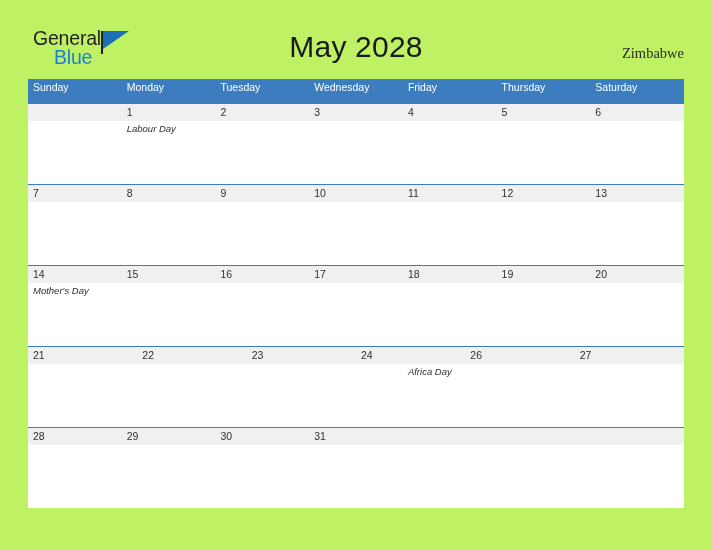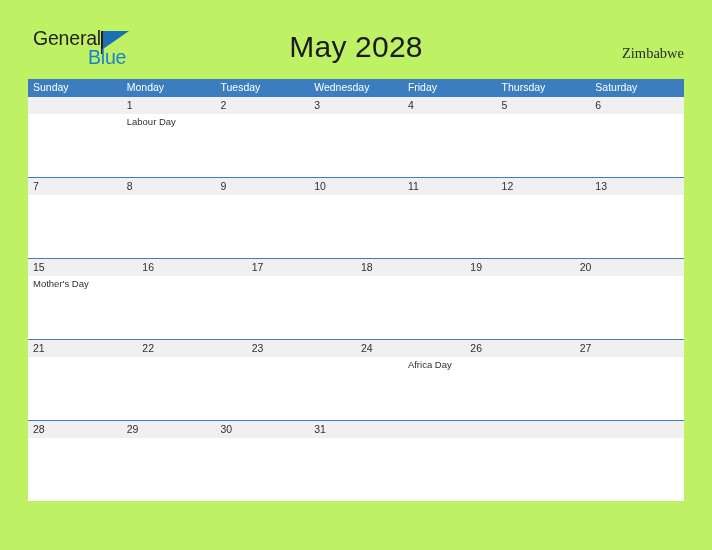--- a/index.html
+++ b/index.html
@@ -52,21 +52,20 @@
   }
   .logo-row2 {
     position: absolute;
     left: 21px;
     top: 19px;
     font-size: 19.5px;
     letter-spacing: -0.2px;
     color: #1b7fd4;
     font-family: "Liberation Sans", sans-serif;
     white-space: nowrap;
-    margin-left: 34px;
   }
   .logo-flag {
     position: absolute;
     left: 70px;
     top: 2px;
     width: 0;
     height: 0;
     border-left: 26px solid #1b6fb5;
     border-bottom: 18px solid transparent;
   }
@@ -106,21 +105,21 @@
   .calendar {
     position: absolute;
     left: 28px;
     top: 79px;
     width: 656px;
   }
 
   .weekday-row {
     display: flex;
     width: 656px;
-    height: 17px;
+    height: 24px;
     background: #3c7dbf;
   }
   .weekday-cell {
     flex: 1 1 0;
     height: 17px;
     line-height: 17px;
     padding-left: 5px;
     font-size: 10.5px;
     color: #ffffff;
     white-space: nowrap;
@@ -158,20 +157,21 @@
     display: flex;
     width: 656px;
     height: 63px;
     background: #ffffff;
   }
   .event-cell {
     flex: 1 1 0;
     height: 63px;
     padding: 2px 4px 0 5px;
     overflow: hidden;
+    font-style: italic;
   }
   .event-text {
     font-size: 9.5px;
     line-height: 12px;
     color: #2f2f2f;
     font-family: "Liberation Sans", sans-serif;
     white-space: nowrap;
   }
 </style>
 </head>
@@ -271,20 +271,21 @@
             <div class="event-text"></div>
           </div>
         <div class="event-cell">
             <div class="event-text"></div>
           </div>
       </div>
     </div>
 
     <div class="week">
       <div class="week-dates">
+        <div class="date-cell">14</div>
         <div class="date-cell">15</div>
         <div class="date-cell">16</div>
         <div class="date-cell">17</div>
         <div class="date-cell">18</div>
         <div class="date-cell">19</div>
         <div class="date-cell">20</div>
       </div>
       <div class="week-events">
         <div class="event-cell">
             <div class="event-text">Mother's Day</div>

